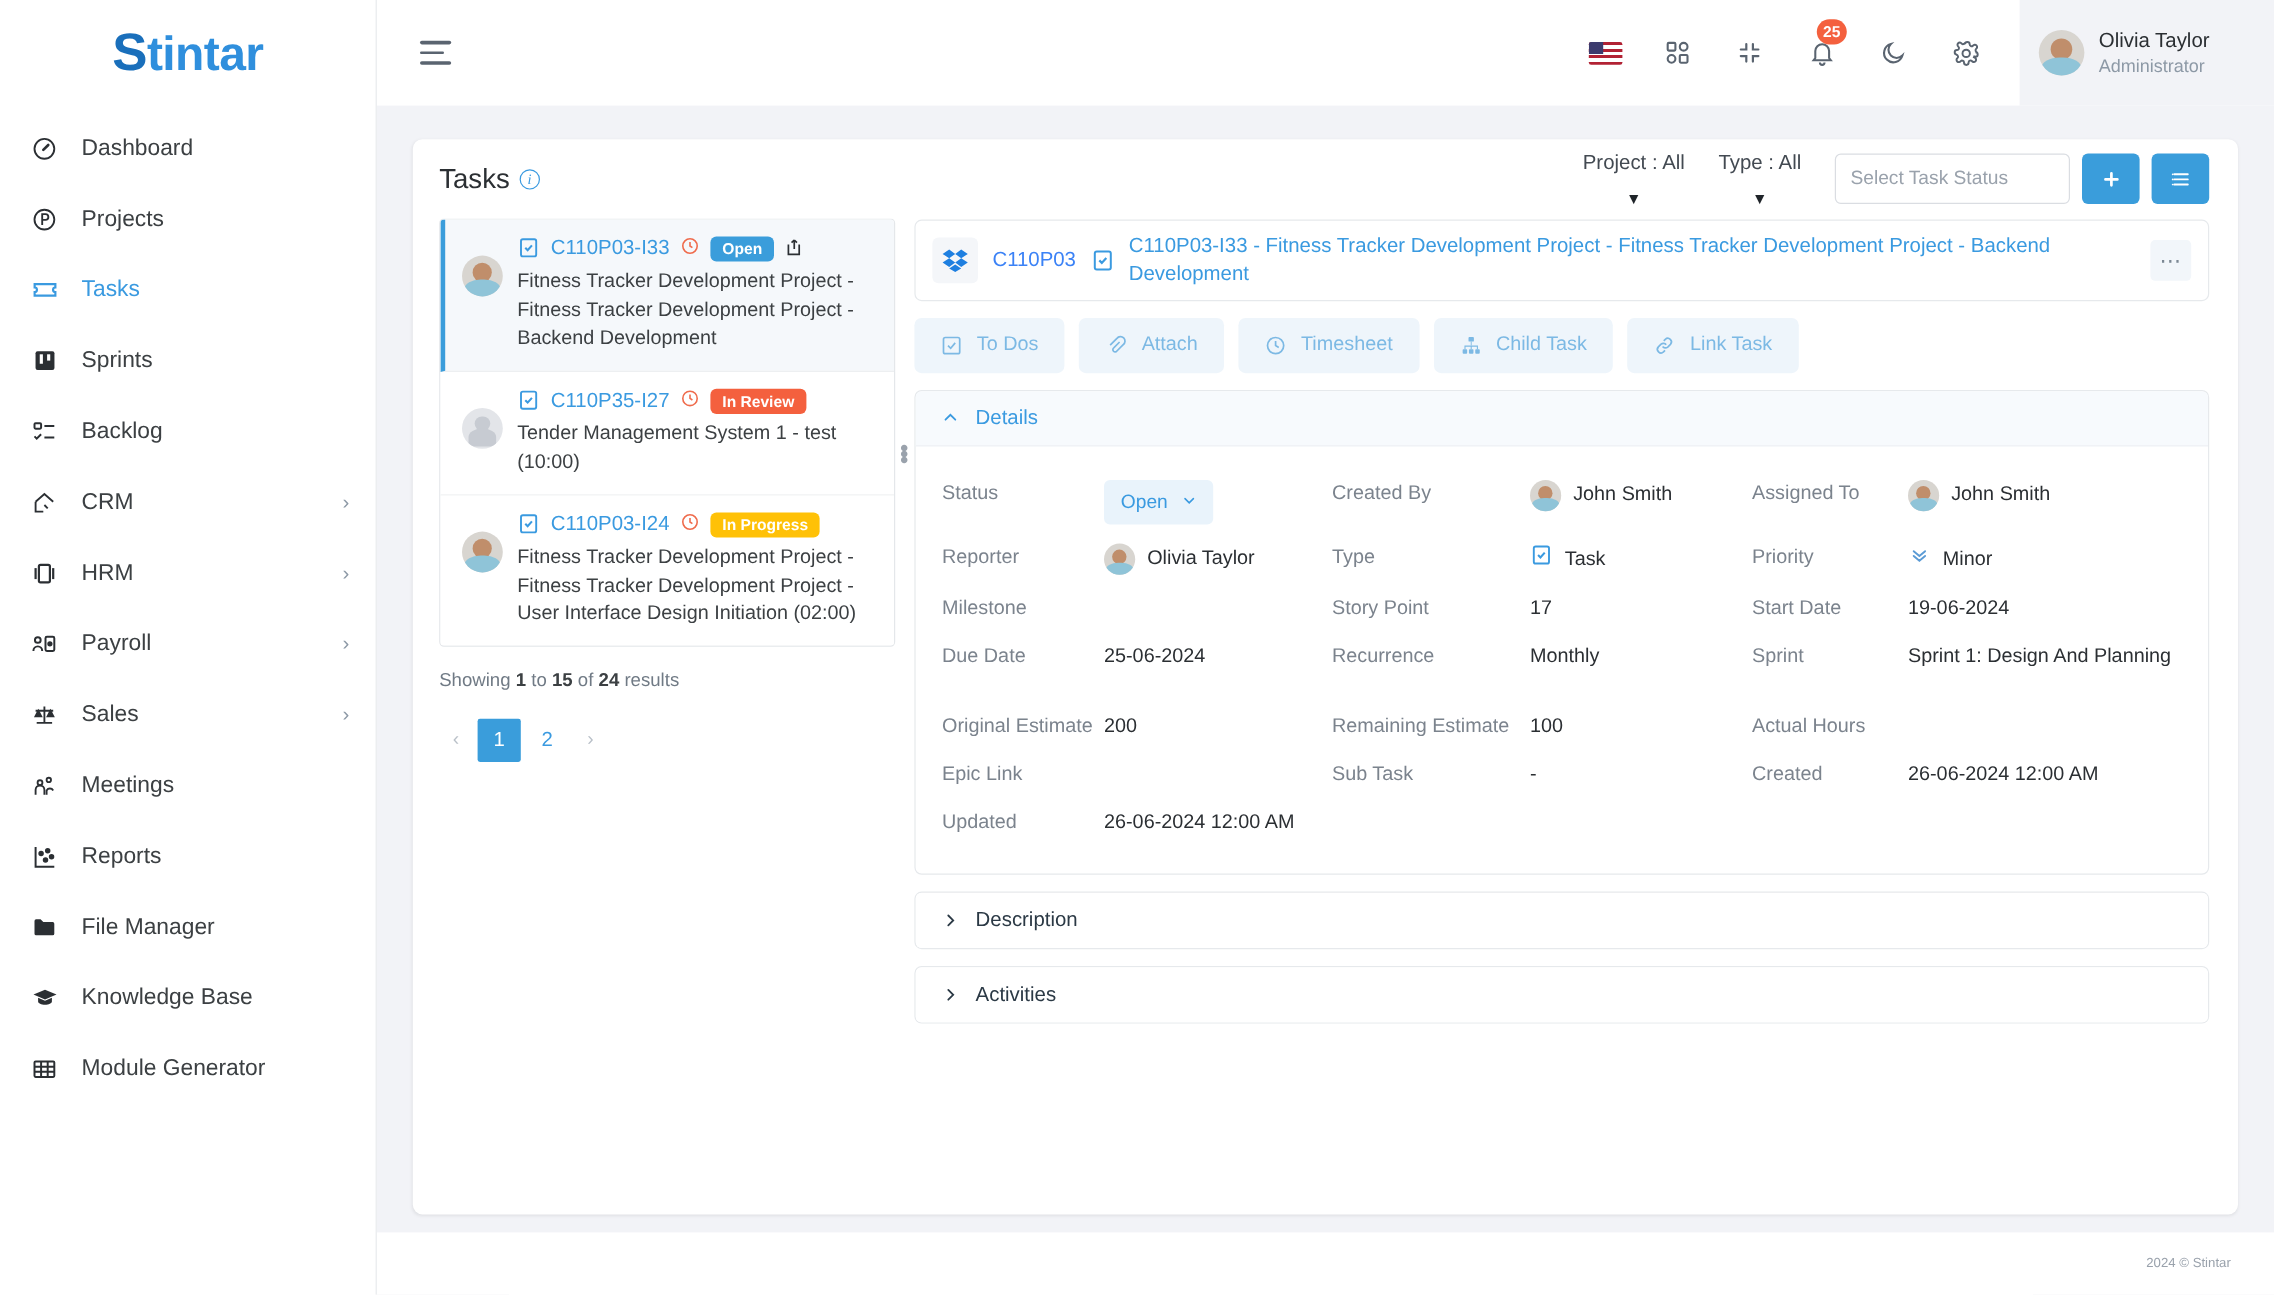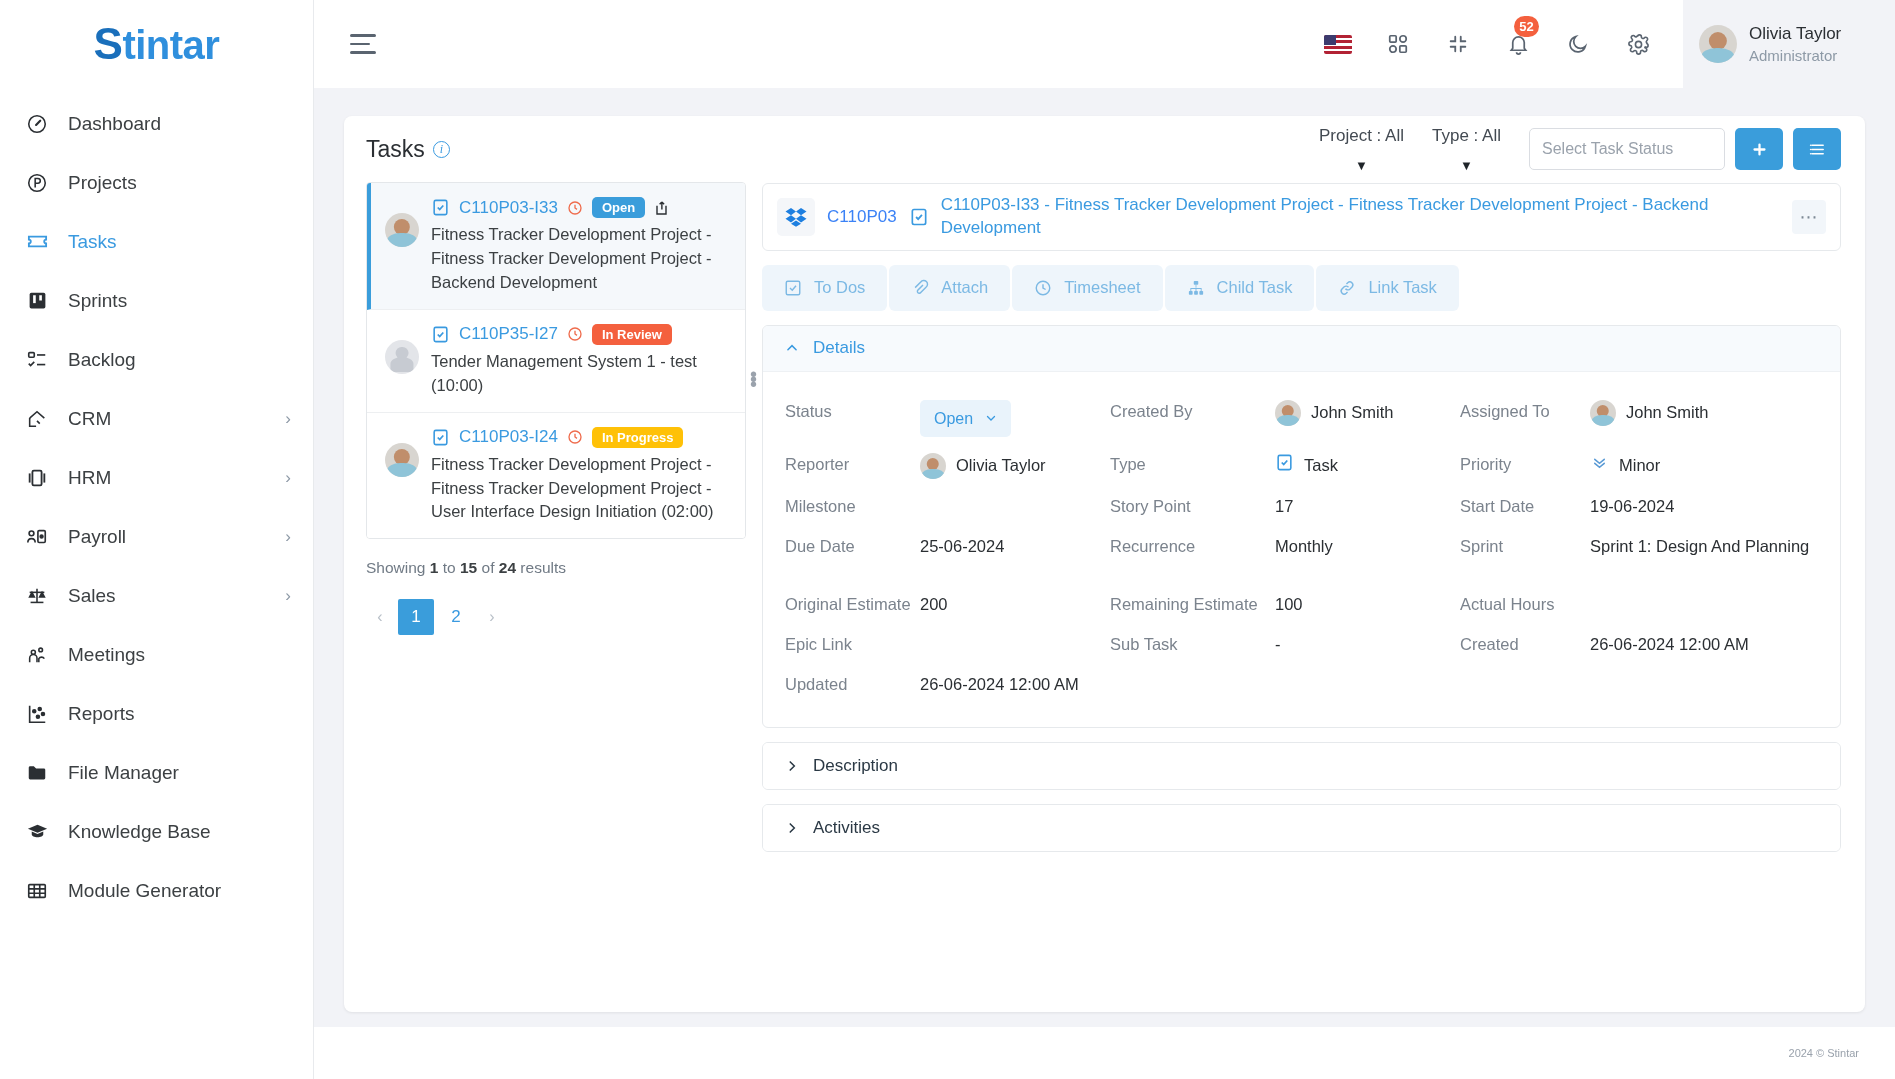--- a/index.html
+++ b/index.html
@@ -236,21 +236,21 @@
   }
   .task-row:last-child { border-bottom: none; }
   .task-row.selected {
     background: #f5f8fb;
     border-left: 4px solid #3a9ddb;
     padding-left: 6px;
   }
   .task-av { margin: 16px 12px 0 8px; flex-shrink: 0; }
   .task-body { flex: 1; min-width: 0; }
   .task-meta {
-    display: flex; align-items: center; gap: 9px;
+    display: flex; align-items: flex-start; gap: 9px;
     margin-bottom: 5px;
   }
   .task-key { color: #3a9ae0; font-size: 17px; }
   .clock-ic { color: #ef6c4d; font-size: 15px; display: flex; }
   .chip {
     font-size: 13px; font-weight: bold; color: #fff;
     padding: 3px 10px; border-radius: 5px; white-space: nowrap;
   }
   .chip.open { background: #3a9ddb; }
   .chip.review { background: #f4603e; }
@@ -302,21 +302,21 @@
   .detail-title {
     flex: 1; font-size: 17px; color: #3a9ae0; line-height: 1.35;
   }
   .ellipsis-btn {
     width: 34px; height: 34px; border-radius: 4px;
     background: #f2f6fa; color: #7c8894;
     display: flex; align-items: center; justify-content: center;
     font-size: 18px; cursor: pointer; flex-shrink: 0;
     letter-spacing: 1px;
   }
-  .tabrow { display: flex; gap: 2px; }
+  .tabrow { display: flex; gap: 12px; }
   .tabbtn {
     background: #eef5fb; border-radius: 6px;
     height: 46px; padding: 0 22px;
     display: flex; align-items: center; gap: 12px;
     font-size: 16.5px; color: #7cb9e4; cursor: pointer;
   }
   .tabbtn .tic { display: flex; color: #7cb9e4; }
 
   .panel {
     border: 1px solid #e6e9ec; border-radius: 6px;
@@ -562,21 +562,21 @@
       <div class="topicon">
         <svg width="22" height="22" viewBox="0 0 24 24" fill="none" stroke="#5a6470" stroke-width="2" stroke-linecap="round">
             <path d="M9 4v5H4M20 9h-5V4M4 15h5v5M15 20v-5h5"></path>
           </svg>
       </div>
       <div class="topicon">
         <svg width="23" height="23" viewBox="0 0 24 24" fill="none" stroke="#5a6470" stroke-width="1.8">
             <path d="M18 16V10a6 6 0 10-12 0v6l-1.5 2h15L18 16z"></path>
             <path d="M10 20a2 2 0 004 0"></path>
           </svg>
-        <span class="badge">52</span>
+        <span class="badge">25</span>
       </div>
       <div class="topicon">
         <svg width="22" height="22" viewBox="0 0 24 24" fill="none" stroke="#5a6470" stroke-width="1.9">
             <path d="M20 14.5A8.5 8.5 0 119.5 4a7 7 0 1010.5 10.5z"></path>
           </svg>
       </div>
       <div class="topicon">
         <svg width="23" height="23" viewBox="0 0 24 24" fill="none" stroke="#5a6470" stroke-width="1.7">
             <circle cx="12" cy="12" r="3.2"></circle>
             <path d="M19.4 14a1.6 1.6 0 00.3 1.8l.1.1a2 2 0 11-2.8 2.8l-.1-.1a1.6 1.6 0 00-1.8-.3 1.6 1.6 0 00-1 1.5V20a2 2 0 11-4 0v-.1a1.6 1.6 0 00-1-1.5 1.6 1.6 0 00-1.8.3l-.1.1a2 2 0 11-2.8-2.8l.1-.1a1.6 1.6 0 00.3-1.8 1.6 1.6 0 00-1.5-1H4a2 2 0 110-4h.1a1.6 1.6 0 001.5-1 1.6 1.6 0 00-.3-1.8l-.1-.1a2 2 0 112.8-2.8l.1.1a1.6 1.6 0 001.8.3H10a1.6 1.6 0 001-1.5V4a2 2 0 114 0v.1a1.6 1.6 0 001 1.5 1.6 1.6 0 001.8-.3l.1-.1a2 2 0 112.8 2.8l-.1.1a1.6 1.6 0 00-.3 1.8V10a1.6 1.6 0 001.5 1H20a2 2 0 110 4h-.1a1.6 1.6 0 00-1.5 1z"></path>

